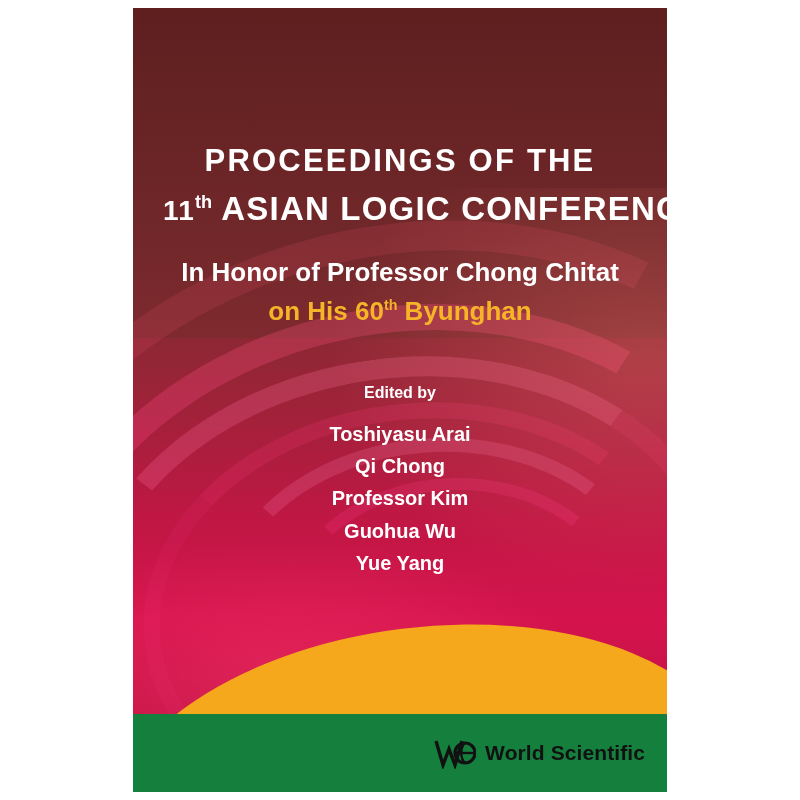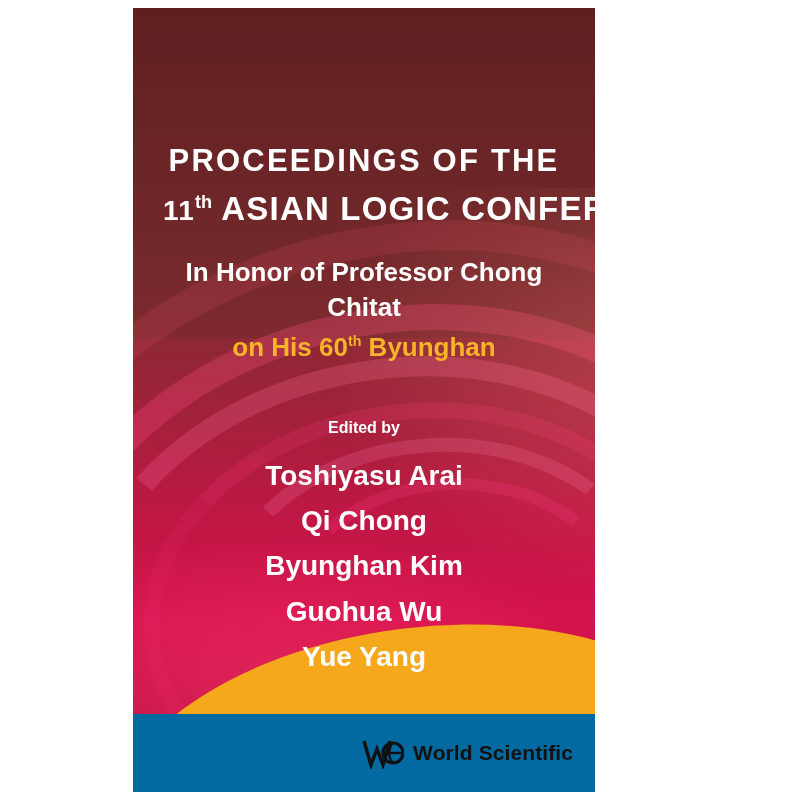--- a/index.html
+++ b/index.html
@@ -17,21 +17,21 @@
     height: 800px;
     background: #ffffff;
     overflow: hidden;
   }
 
   
   .book {
     position: absolute;
     left: 133px;
     top: 8px;
-    width: 462px;
+    width: 534px;
     height: 784px;
     background: #6e2323;
     overflow: hidden;
     box-shadow: 0 0 0 0 rgba(0,0,0,0);
   }
 
   
   .bg-top {
     position: absolute;
     left: 0; top: 0; right: 0; height: 430px;
@@ -128,21 +128,21 @@
     background: linear-gradient(180deg, #d7114a 0%, #a6113c 100%);
     border-radius: 50% 50% 0 0 / 100% 100% 0 0;
     transform: rotate(-7deg);
   }
 
   
   .footer {
     position: absolute;
     left: 0; right: 0; bottom: 0;
     height: 78px;
-    background: #0369a1;
+    background: #15803d;
     display: flex;
     align-items: center;
     justify-content: flex-end;
     padding-right: 22px;
     box-sizing: border-box;
   }
   .pub {
     display: flex;
     align-items: center;
     gap: 9px;
@@ -215,21 +215,21 @@
 
   .edited-by {
     margin-top: 54px;
     color: #ffffff;
     font-size: 16px;
     font-weight: bold;
   }
   .editors {
     margin-top: 16px;
     color: #ffffff;
-    font-size: 28px;
+    font-size: 20px;
     font-weight: bold;
     line-height: 1.62;
   }
   .editor-line { white-space: nowrap; }
 </style>
 </head>
 <body>
 
 <div id="cover">
 
@@ -265,21 +265,21 @@
       <div class="t-sub2">
         <span>on His 60</span><sup>th</sup>
         <span>Byunghan</span>
       </div>
 
       <div class="edited-by">Edited by</div>
 
       <div class="editors">
         <div class="editor-line">Toshiyasu Arai</div>
         <div class="editor-line">Qi Chong</div>
-        <div class="editor-line">Byunghan Kim</div>
+        <div class="editor-line">Professor Kim</div>
         <div class="editor-line">Guohua Wu</div>
         <div class="editor-line">Yue Yang</div>
       </div>
     </div>
 
     <div class="footer">
       <div class="pub">
         <div class="pub-mark">
           <svg width="42" height="32" viewBox="0 0 42 32" xmlns="http://www.w3.org/2000/svg">
             <path d="M2 4 L9 28 L15 12 L21 28 L28 4" fill="none" stroke="#111111" stroke-width="3.4" stroke-linejoin="miter" stroke-linecap="butt"></path>

